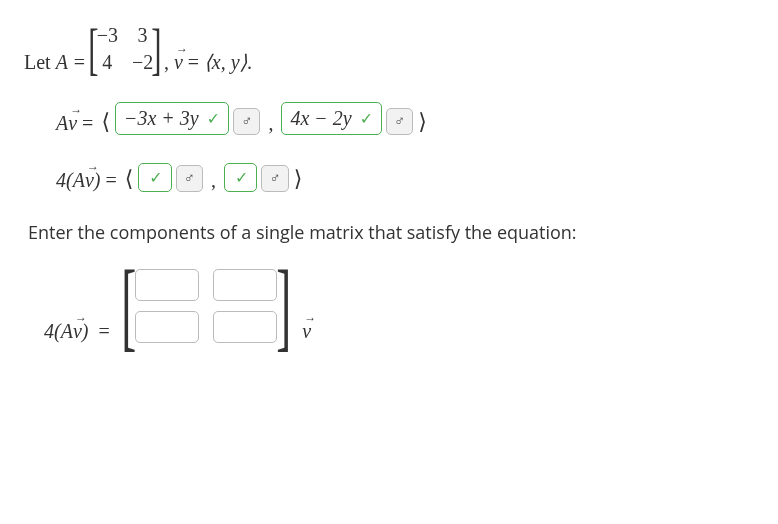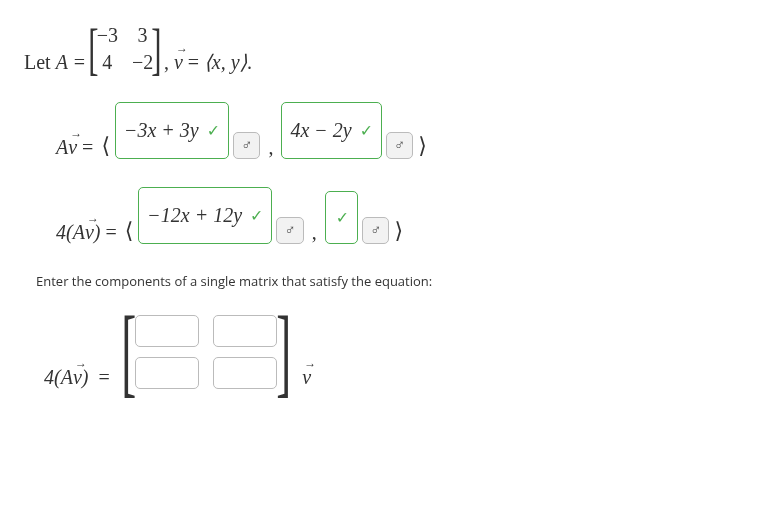--- a/index.html
+++ b/index.html
@@ -37,21 +37,21 @@
   }
   .matrix-cells {
     display: grid;
     grid-template-columns: auto auto;
     gap: 4px 14px;
     text-align: center;
   }
   .answer-box {
     border: 1.5px solid #4caf50;
     border-radius: 5px;
-    padding: 16px 8px;
+    padding: 4px 8px;
     display: inline-flex;
     align-items: center;
     background: #fff;
     margin: 0 2px;
   }
   .answer-box .expr { margin-right: 6px; font-style: italic;}
   .check { color: #4caf50; font-size: 16px; margin-left:2px;}
   .reload-btn {
     border: 1px solid #bbb;
     border-radius: 5px;
@@ -59,21 +59,21 @@
     padding: 4px 7px;
     margin: 0 2px;
     display: inline-flex;
     align-items: center;
     cursor: pointer;
     font-size: 15px;
     color: #555;
   }
   .angle { font-size: 22px; font-family: serif; margin: 0 3px;}
   .comma { margin: 0 6px;}
-  .instruction { margin: 8px 0 24px 12px; font-size: 13px;}
+  .instruction { margin: 8px 0 24px 4px; font-size: 18px;}
   .matrix-inputs {
     display: grid;
     grid-template-columns: auto auto;
     gap: 10px 14px;
   }
   .minput {
     width: 62px;
     height: 30px;
     border: 1px solid #bbb;
     border-radius: 5px;
@@ -134,21 +134,20 @@
     <span>♂</span>
   </span>
   <span class="angle">⟩</span>
 </div>
 
 <div class="row math nowrap">
   <span class="label">4(<span style="font-style:italic">A</span><span class="vec">v</span>)</span>
   &nbsp;=&nbsp;
   <span class="angle">⟨</span>
   <span class="answer-box">
-    <span class="expr">−12x + 12y</span>
     <span class="check">✓</span>
   </span>
   <span class="reload-btn">
     <span>♂</span>
   </span>
   <span class="comma">,</span>
   <span class="answer-box">
     <span class="check">✓</span>
   </span>
   <span class="reload-btn">

